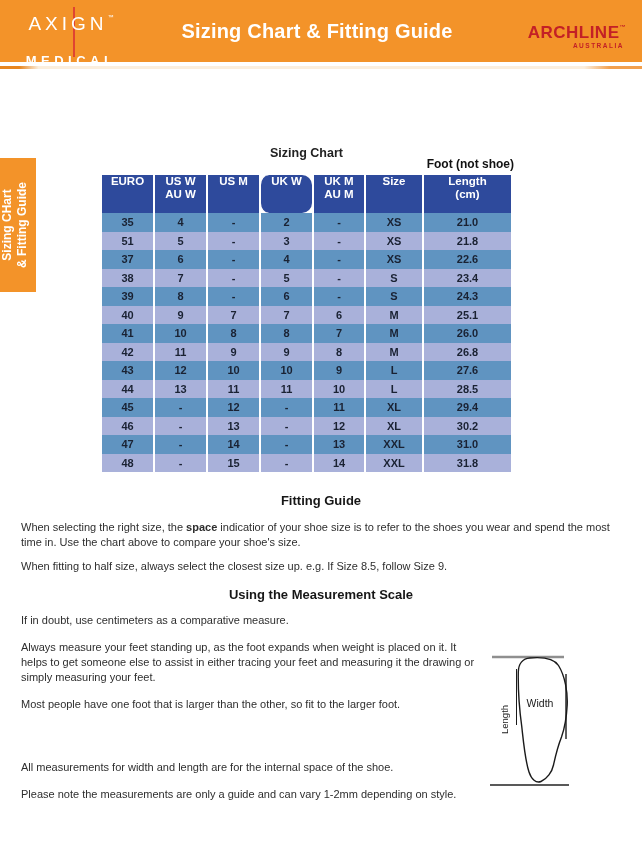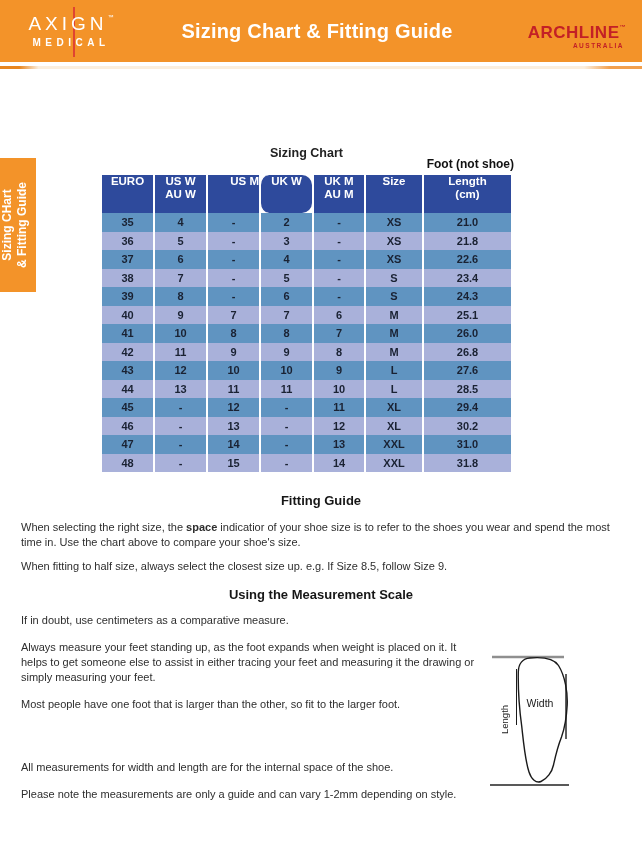--- a/index.html
+++ b/index.html
@@ -24,21 +24,21 @@
   .banner{position:absolute;left:0;top:0;width:642px;height:62px;
     background:var(--banner-orange);display:flex;align-items:center;
     justify-content:space-between;padding:0 16px;}
   .banner-rule{position:absolute;left:0;top:66px;width:642px;height:3px;
     background:linear-gradient(90deg,var(--rule-orange-dark) 0%,var(--rule-orange-dark) 3%,
       var(--rule-cream) 6%,var(--rule-cream) 91%,var(--rule-orange-light) 95%,var(--rule-orange-light) 100%);}
   .axign{position:relative;width:110px;height:52px;color:#fff;text-align:center;padding-top:9px;}
   .axign-line{position:absolute;left:57px;top:2px;width:2px;height:50px;background:var(--axign-line-red);}
   .axign-name{position:relative;font-size:19px;font-weight:300;letter-spacing:4px;line-height:1;}
   .axign-name .tm{font-size:6px;vertical-align:top;letter-spacing:0;}
-  .axign-sub{position:relative;font-size:10px;font-weight:bold;letter-spacing:4.5px;margin-top:4px;}
+  .axign-sub{position:relative;font-size:13px;font-weight:bold;letter-spacing:4.5px;margin-top:20px;}
   .page-title{color:#fff;font-size:20px;font-weight:bold;letter-spacing:.2px;margin-left:-6px;}
   .archline{color:var(--brand-red);text-align:right;width:112px;padding-top:10px;}
   .arch-name{font-size:17px;font-weight:bold;letter-spacing:.5px;line-height:1;}
   .arch-name .tm{font-size:6px;vertical-align:top;}
   .arch-sub{font-size:6.5px;font-weight:bold;letter-spacing:1.5px;margin-top:1px;margin-right:2px;}
 
   
   .side-tab{position:absolute;left:0;top:158px;width:36px;height:134px;background:var(--banner-orange);}
   .side-tab-inner{position:absolute;left:-49px;top:49px;width:134px;height:36px;
     transform:rotate(-90deg);text-align:center;color:#fff;font-weight:bold;
@@ -55,21 +55,21 @@
   #sizing-table th{background:var(--table-header-blue);color:#fff;font-size:11.5px;
     font-weight:bold;vertical-align:top;height:38px;text-align:center;line-height:13px;}
   #sizing-table th,#sizing-table td{border-left:2px solid #fff;}
   #sizing-table th:first-child,#sizing-table td:first-child{border-left:none;}
   #sizing-table td{height:18.5px;font-size:11px;font-weight:bold;color:var(--table-text);
     text-align:center;padding:0;line-height:18.5px;}
   #sizing-table tr.row-dark td{background:var(--row-blue);}
   #sizing-table tr.row-light td{background:var(--row-periwinkle);}
   #sizing-table th:nth-child(1){width:51px;}
   #sizing-table th:nth-child(2){width:53px;}
-  #sizing-table th:nth-child(3){width:53px;text-align:right;}
+  #sizing-table th:nth-child(3){width:53px;}
   #sizing-table th:nth-child(4){width:53px;border-radius:10px;}
   #sizing-table th:nth-child(5){width:52px;}
   #sizing-table th:nth-child(6){width:58px;}
   #sizing-table th:nth-child(7){width:89px;}
 
   
   .heading{position:absolute;left:21px;width:600px;text-align:center;
     font-size:13px;font-weight:bold;color:#161616;}
   .para{position:absolute;left:21px;font-size:11px;line-height:14.8px;color:var(--body-text);}
   #fg-heading{top:493px;}
@@ -146,21 +146,21 @@
         <tr class="row-dark">
           <td>35</td>
           <td>4</td>
           <td>-</td>
           <td>2</td>
           <td>-</td>
           <td>XS</td>
           <td>21.0</td>
         </tr>
         <tr class="row-light">
-          <td>36</td>
+          <td>51</td>
           <td>5</td>
           <td>-</td>
           <td>3</td>
           <td>-</td>
           <td>XS</td>
           <td>21.8</td>
         </tr>
         <tr class="row-dark">
           <td>37</td>
           <td>6</td>

